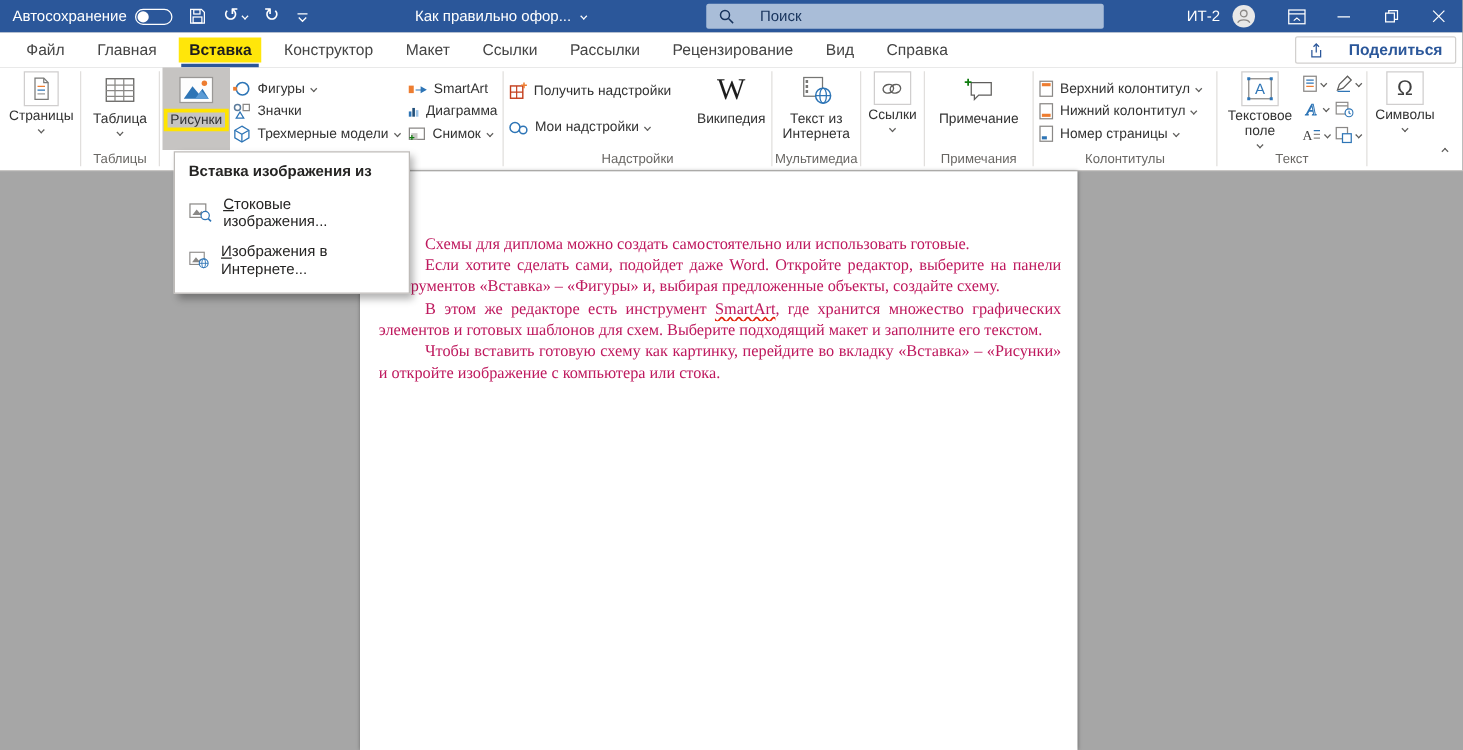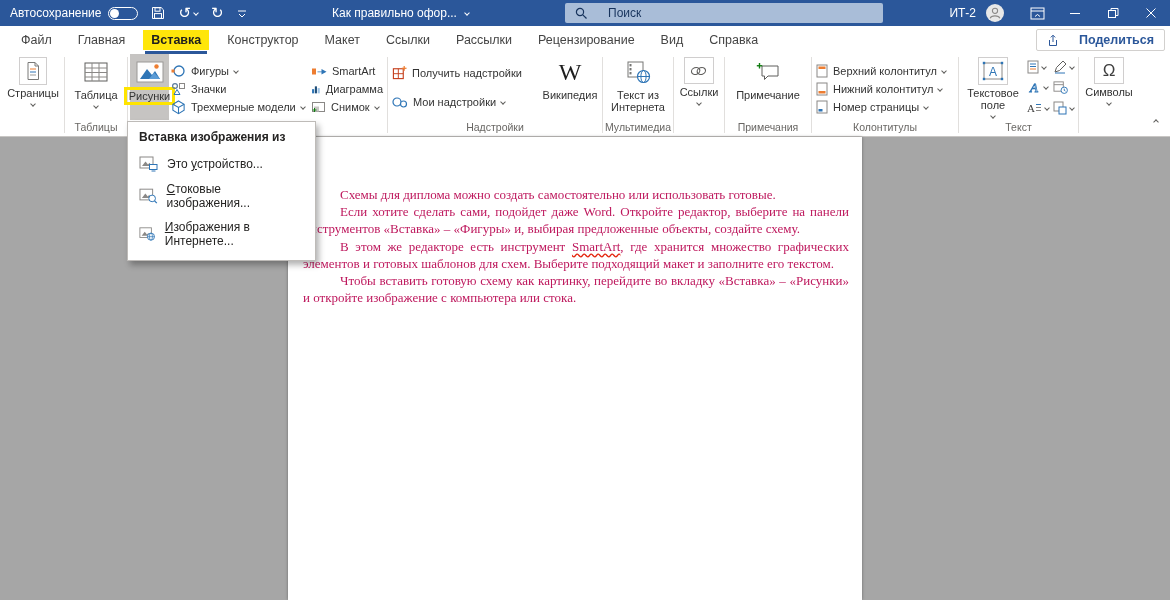--- a/index.html
+++ b/index.html
@@ -67,21 +67,21 @@
   .smallbtn { display:flex; align-items:center; gap:5px; font-size:11px; color:#333; height:18px; white-space:nowrap; }
   .smallcol.two { justify-content:space-around; }
 
   .tgrid { display:flex; gap:4px; padding:3px 2px; }
   .tgcol { display:flex; flex-direction:column; justify-content:space-between; }
   .tgcell { display:flex; align-items:center; gap:3px; height:19px; }
 
   .collapse-ribbon { position:absolute; right:12px; bottom:6px; }
 
   
-  .dropdown { position:absolute; left:127px; top:121px; width:189px; background:#fff;
+  .dropdown { position:absolute; left:139px; top:121px; width:189px; background:#fff;
               border:1px solid #bebbb8; box-shadow:3px 4px 6px rgba(0,0,0,.3); z-index:20; padding:8px 0 7px; }
   .dd-header { font-weight:bold; font-size:12px; color:#252423; padding:0 11px 7px; }
   .dd-item { display:flex; align-items:center; gap:9px; padding:5px 11px; font-size:12px; color:#252423; }
   .dd-item .key { text-decoration:underline; }
 
   
   .doc-area { position:absolute; top:137px; left:0; width:1170px; height:463px; background:#a6a6a6; }
   .page { position:absolute; left:288px; top:0; width:574px; height:463px; background:#fff;
           box-shadow:0 0 3px rgba(0,0,0,.35); }
   .page-text { position:absolute; top:49px; left:15px; right:13px;
@@ -230,21 +230,21 @@
         <span class="blabel">Таблица</span>
         <i class="chev"></i>
       </div>
     </div>
     <div class="glabel">Таблицы</div>
   </div>
   <div class="rdiv"></div>
 
   <div class="rgroup">
     <div class="gcontent">
-      <div class="bigbtn pressed" style="width:39px">
+      <div class="bigbtn pressed" style="width:54px">
         <span style="height:30px;display:flex;align-items:center">
           <svg width="30" height="24" viewBox="0 0 30 24">
             <rect x="2" y="2" width="26" height="20" fill="#fdfdfd" stroke="#9a9896"></rect>
             <polygon points="5,19 12,9 17,15 20,11 25,19" fill="#2e75b6"></polygon>
             <polygon points="14,19 19,12.5 25,19" fill="#5b9bd5"></polygon>
             <circle cx="21.5" cy="6.5" r="2.2" fill="#ed7d31"></circle>
           </svg>
         </span>
         <span class="yellow-box">
           <span class="blabel">Рисунки</span>
@@ -515,29 +515,20 @@
 
   <span class="collapse-ribbon"><i class="chev up"></i></span>
 </div>
 
 <div class="dropdown">
   <div class="dd-header">Вставка изображения из</div>
   <div class="dd-item">
     <svg width="19" height="16" viewBox="0 0 19 16">
       <rect x="1" y="1" width="13" height="11" fill="#fff" stroke="#8a8886"></rect>
       <polygon points="3,10 6.5,5.5 9,8.5 10.5,6.8 12.5,10" fill="#8a8886"></polygon>
-      <rect x="10.5" y="8.5" width="7.5" height="5" fill="#fff" stroke="#2e75b6"></rect>
-      <line x1="12.5" y1="15" x2="16.5" y2="15" stroke="#2e75b6"></line>
-    </svg>
-    <span><span>Это </span><span class="key">у</span><span>стройство...</span></span>
-  </div>
-  <div class="dd-item">
-    <svg width="19" height="16" viewBox="0 0 19 16">
-      <rect x="1" y="1" width="13" height="11" fill="#fff" stroke="#8a8886"></rect>
-      <polygon points="3,10 6.5,5.5 9,8.5 10.5,6.8 12.5,10" fill="#8a8886"></polygon>
       <circle cx="13.5" cy="10.5" r="3.4" fill="#fff" stroke="#2e75b6"></circle>
       <line x1="16" y1="13" x2="18.3" y2="15.3" stroke="#2e75b6" stroke-width="1.3"></line>
     </svg>
     <span><span></span><span class="key">С</span><span>токовые изображения...</span></span>
   </div>
   <div class="dd-item">
     <svg width="19" height="16" viewBox="0 0 19 16">
       <rect x="1" y="1" width="13" height="11" fill="#fff" stroke="#8a8886"></rect>
       <polygon points="3,10 6.5,5.5 9,8.5 10.5,6.8 12.5,10" fill="#8a8886"></polygon>
       <circle cx="13.5" cy="11" r="4" fill="#fff" stroke="#2e75b6"></circle>

